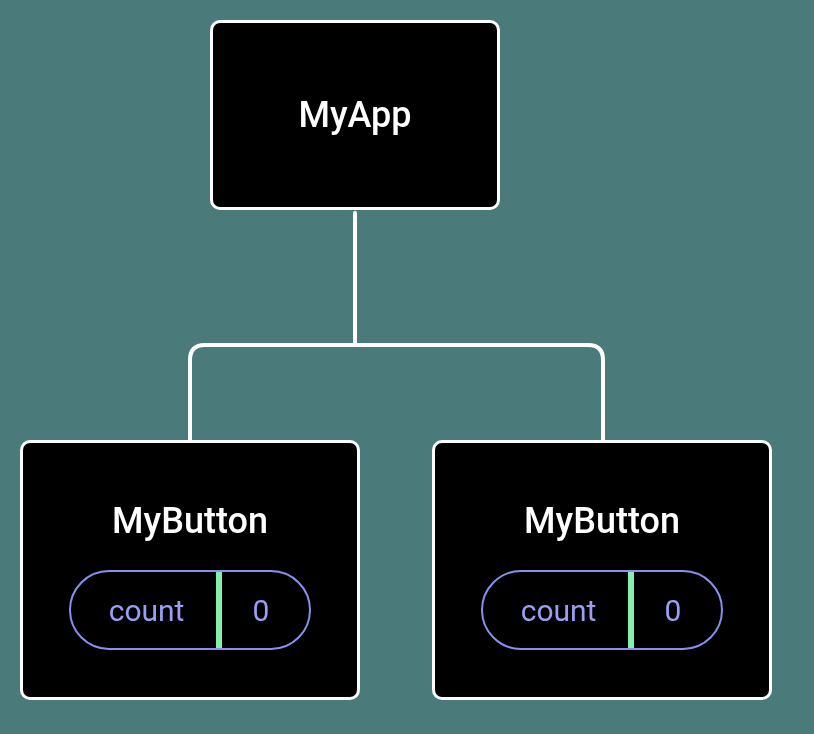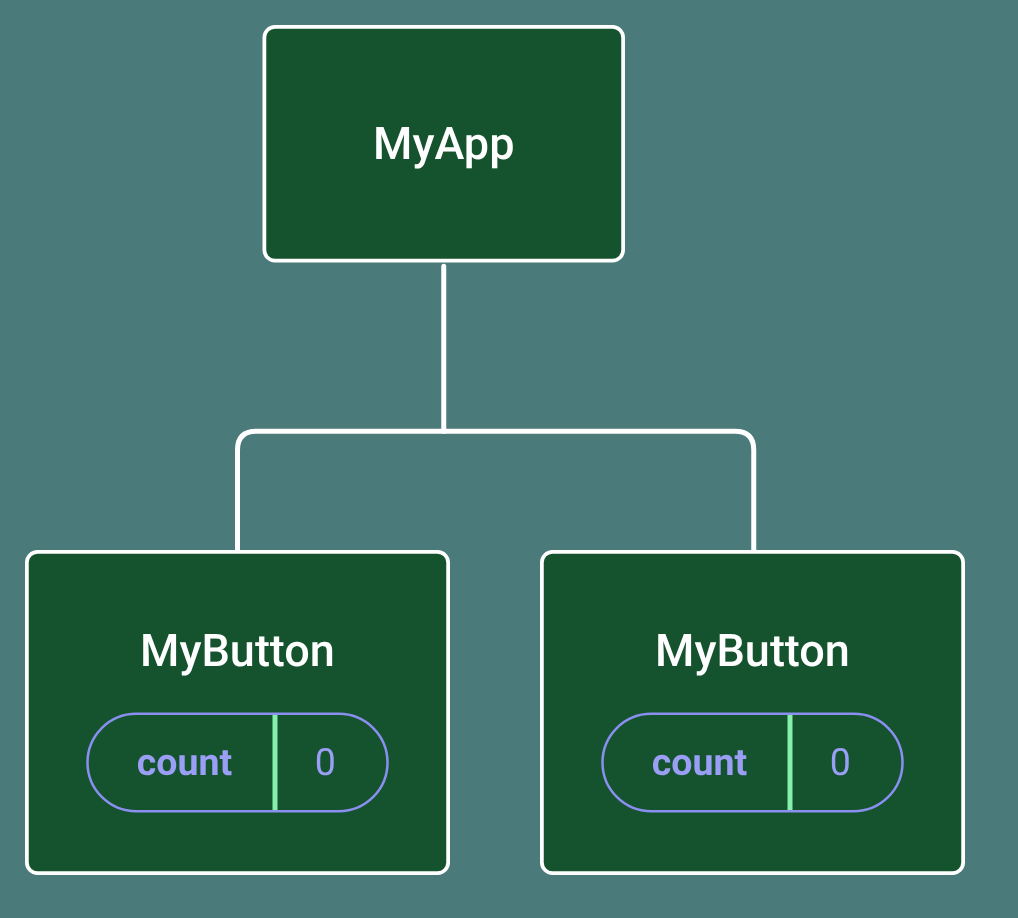--- a/index.html
+++ b/index.html
@@ -10,21 +10,21 @@
     body {
       width: 814px;
       height: 734px;
       background: #4a7a7a;
       font-family: -apple-system, BlinkMacSystemFont, "Segoe UI", Roboto, Helvetica, Arial, sans-serif;
       position: relative;
       overflow: hidden;
     }
     .node {
       position: absolute;
-      background: #14532d;
+      background: #000000;
       border: 3px solid #ffffff;
       border-radius: 10px;
       display: flex;
       flex-direction: column;
       align-items: center;
       justify-content: center;
       color: #ffffff;
     }
     .root-node {
       left: 210px;
@@ -61,22 +61,21 @@
       height: 80px;
       color: #9a9ff5;
       font-size: 30px;
       font-weight: 400;
       overflow: hidden;
     }
     .pill-key {
       padding: 0 32px 0 38px;
       display: flex;
       align-items: center;
-      border-right: 4px solid #86efac;
-      font-weight: bold;
+      border-right: 6px solid #86efac;
     }
     .pill-val {
       padding: 0 40px 0 30px;
       display: flex;
       align-items: center;
     }
     svg.connector {
       position: absolute;
       left: 0;
       top: 0;

